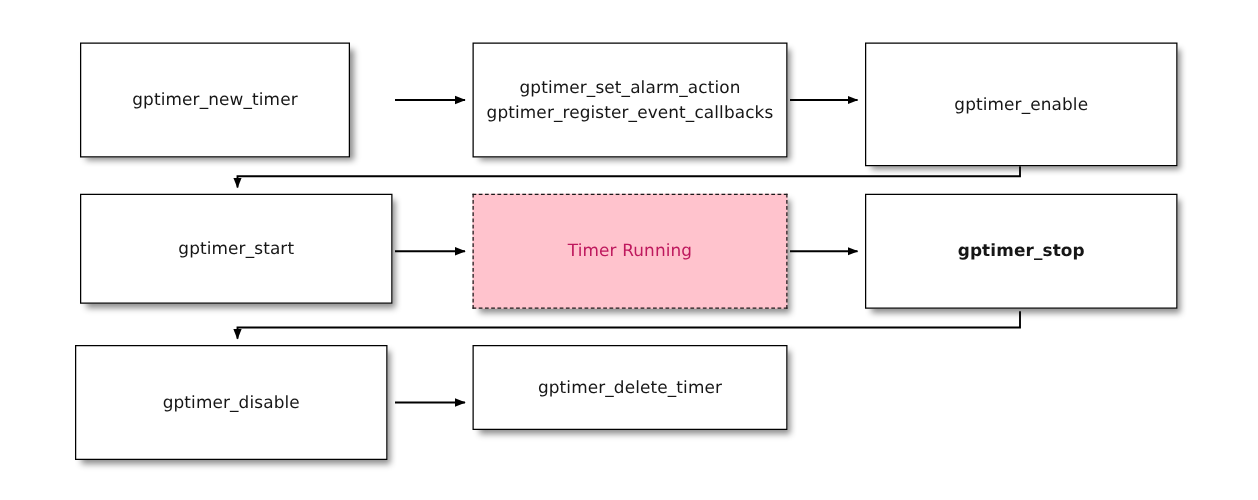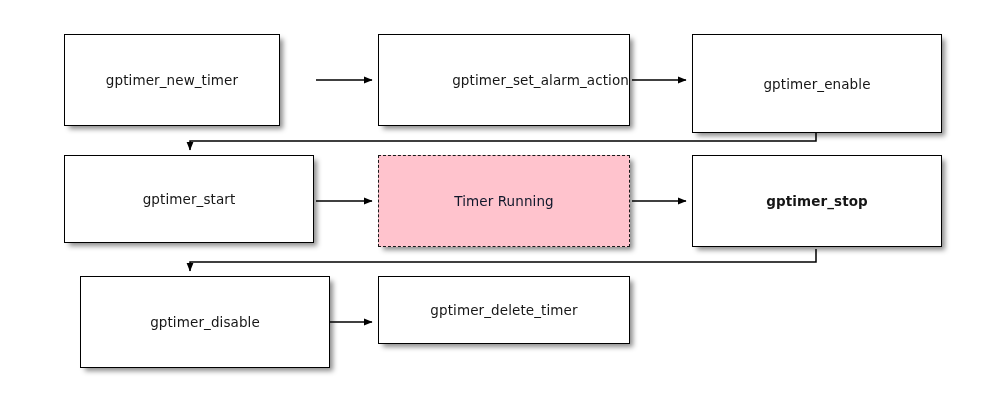--- a/index.html
+++ b/index.html
@@ -35,21 +35,21 @@
     line-height: 20px;
     text-align: center;
     white-space: nowrap;
     letter-spacing: 0.1px;
   }
   .node.state {
     background: #ffc3cd;
     border: 1.6px dashed #1a1a1a;
   }
   .node.state .label {
-    color: #0f172a;
+    color: #be185d;
   }
   svg.edges {
     position: absolute;
     left: 0;
     top: 0;
     width: 1006px;
     height: 400px;
     z-index: 1;
     overflow: visible;
   }
@@ -73,36 +73,37 @@
         <path d="M 632 201 L 686 201" fill="none" stroke="#000000" stroke-width="1.5" marker-end="url(#arrowhead)"></path>
         <path d="M 816 249 L 816 262 L 190 262 L 190 271" fill="none" stroke="#000000" stroke-width="1.5" marker-end="url(#arrowhead)"></path>
         <path d="M 316 322 L 372 322" fill="none" stroke="#000000" stroke-width="1.5" marker-end="url(#arrowhead)"></path>
       </g>
   </svg>
 
   <div id="node-layer">
       <div class="node" style="left: 64px; top: 34px; width: 216px; height: 92px;">
         <div class="label">gptimer_new_timer</div>
       </div>
-      <div class="node" style="left: 378px; top: 34px; width: 252px; height: 92px; align-items: flex-end;">
+      <div class="node" style="left: 378px; top: 34px; width: 252px; height: 92px;">
         <div class="label">gptimer_set_alarm_action</div>
+        <div class="label">gptimer_register_event_callbacks</div>
       </div>
       <div class="node" style="left: 692px; top: 34px; width: 250px; height: 99px;">
         <div class="label">gptimer_enable</div>
       </div>
       <div class="node" style="left: 64px; top: 155px; width: 250px; height: 88px;">
         <div class="label">gptimer_start</div>
       </div>
       <div class="node state" style="left: 378px; top: 155px; width: 252px; height: 92px;">
         <div class="label">Timer Running</div>
       </div>
       <div class="node" style="left: 692px; top: 155px; width: 250px; height: 92px; font-weight: bold;">
         <div class="label">gptimer_stop</div>
       </div>
-      <div class="node" style="left: 80px; top: 276px; width: 250px; height: 92px;">
+      <div class="node" style="left: 60px; top: 276px; width: 250px; height: 92px;">
         <div class="label">gptimer_disable</div>
       </div>
       <div class="node" style="left: 378px; top: 276px; width: 252px; height: 68px;">
         <div class="label">gptimer_delete_timer</div>
       </div>
     </div>
 
 </div>
 
 </body></html>

